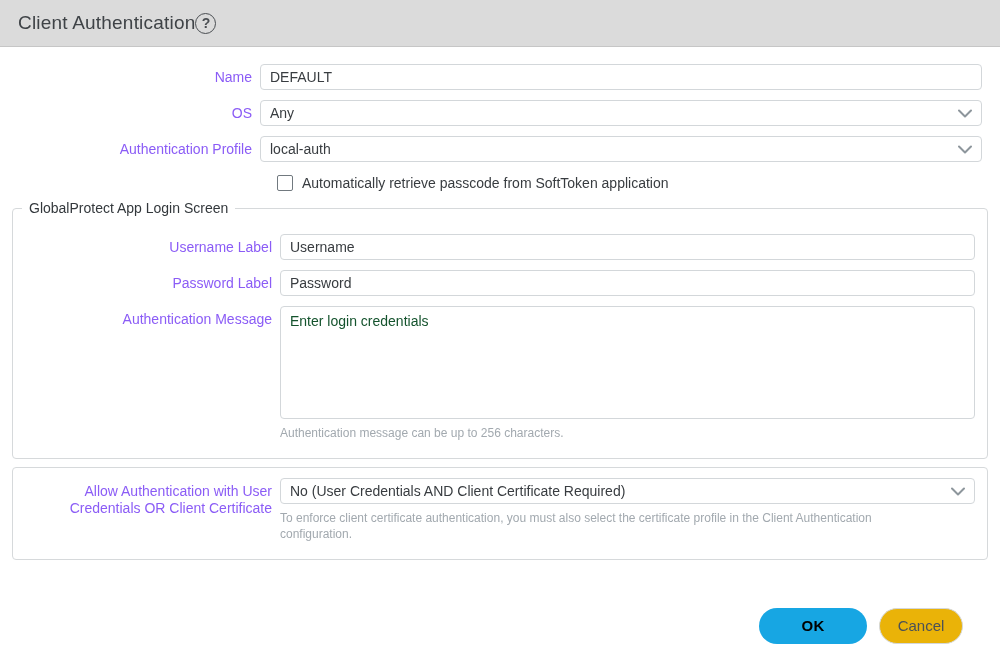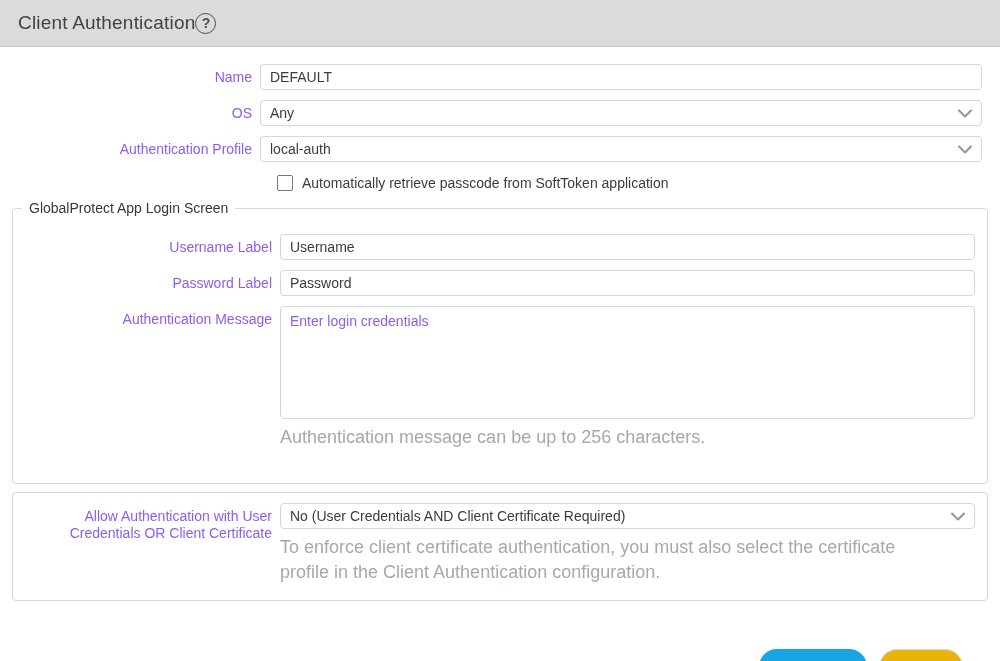--- a/index.html
+++ b/index.html
@@ -128,28 +128,28 @@
   .row.top-align > .lbl { padding-top: 5px; }
 
   .msg-textarea {
     width: 100%;
     height: 113px;
     border: 1px solid #d3d7da;
     border-radius: 4px;
     padding: 6px 9px;
     font-family: "Liberation Sans", sans-serif;
     font-size: 14px;
-    color: #8b5cf6;
+    color: #14532d;
     resize: none;
     outline: none;
     display: block;
   }
   .hint {
     color: #a2a9af;
-    font-size: 18px;
+    font-size: 12px;
     margin-top: 6px;
     line-height: 1.35;
   }
 
   
   .group-box.cert { margin-top: 8px; padding: 10px 0 16px 0; }
   .cert-label-inner {
     display: inline-block;
     max-width: 237px;
     line-height: 17px;
@@ -170,21 +170,21 @@
     border-radius: 18px;
     font-family: "Liberation Sans", sans-serif;
     font-size: 15px;
     cursor: pointer;
     display: flex; align-items: center; justify-content: center;
   }
   .btn-ok {
     width: 108px;
     background: #17a6e3;
     border: none;
-    color: #7f1d1d;
+    color: #000000;
     font-weight: bold;
     letter-spacing: 0.3px;
   }
   .btn-cancel {
     width: 84px;
     background: #eab308;
     border: 1px solid #d4d7d9;
     color: #4a5158;
   }
 </style>
@@ -246,21 +246,21 @@
         </div>
       </div>
 
       <div class="row">
         <div class="lbl">Password Label</div>
         <div class="field-area">
           <input class="text-input" type="text" value="Password" style="">
         </div>
       </div>
 
-      <div class="row top-align" style="margin-bottom:17px;">
+      <div class="row top-align" style="margin-bottom:0;">
         <div class="lbl">Authentication Message</div>
         <div class="field-area">
           <textarea class="msg-textarea" style="">Enter login credentials</textarea>
           <div class="hint">Authentication message can be up to 256 characters.</div>
         </div>
       </div>
     </div>
 
     <div class="group-box cert">
       <div class="row top-align" style="margin-bottom:0;">

